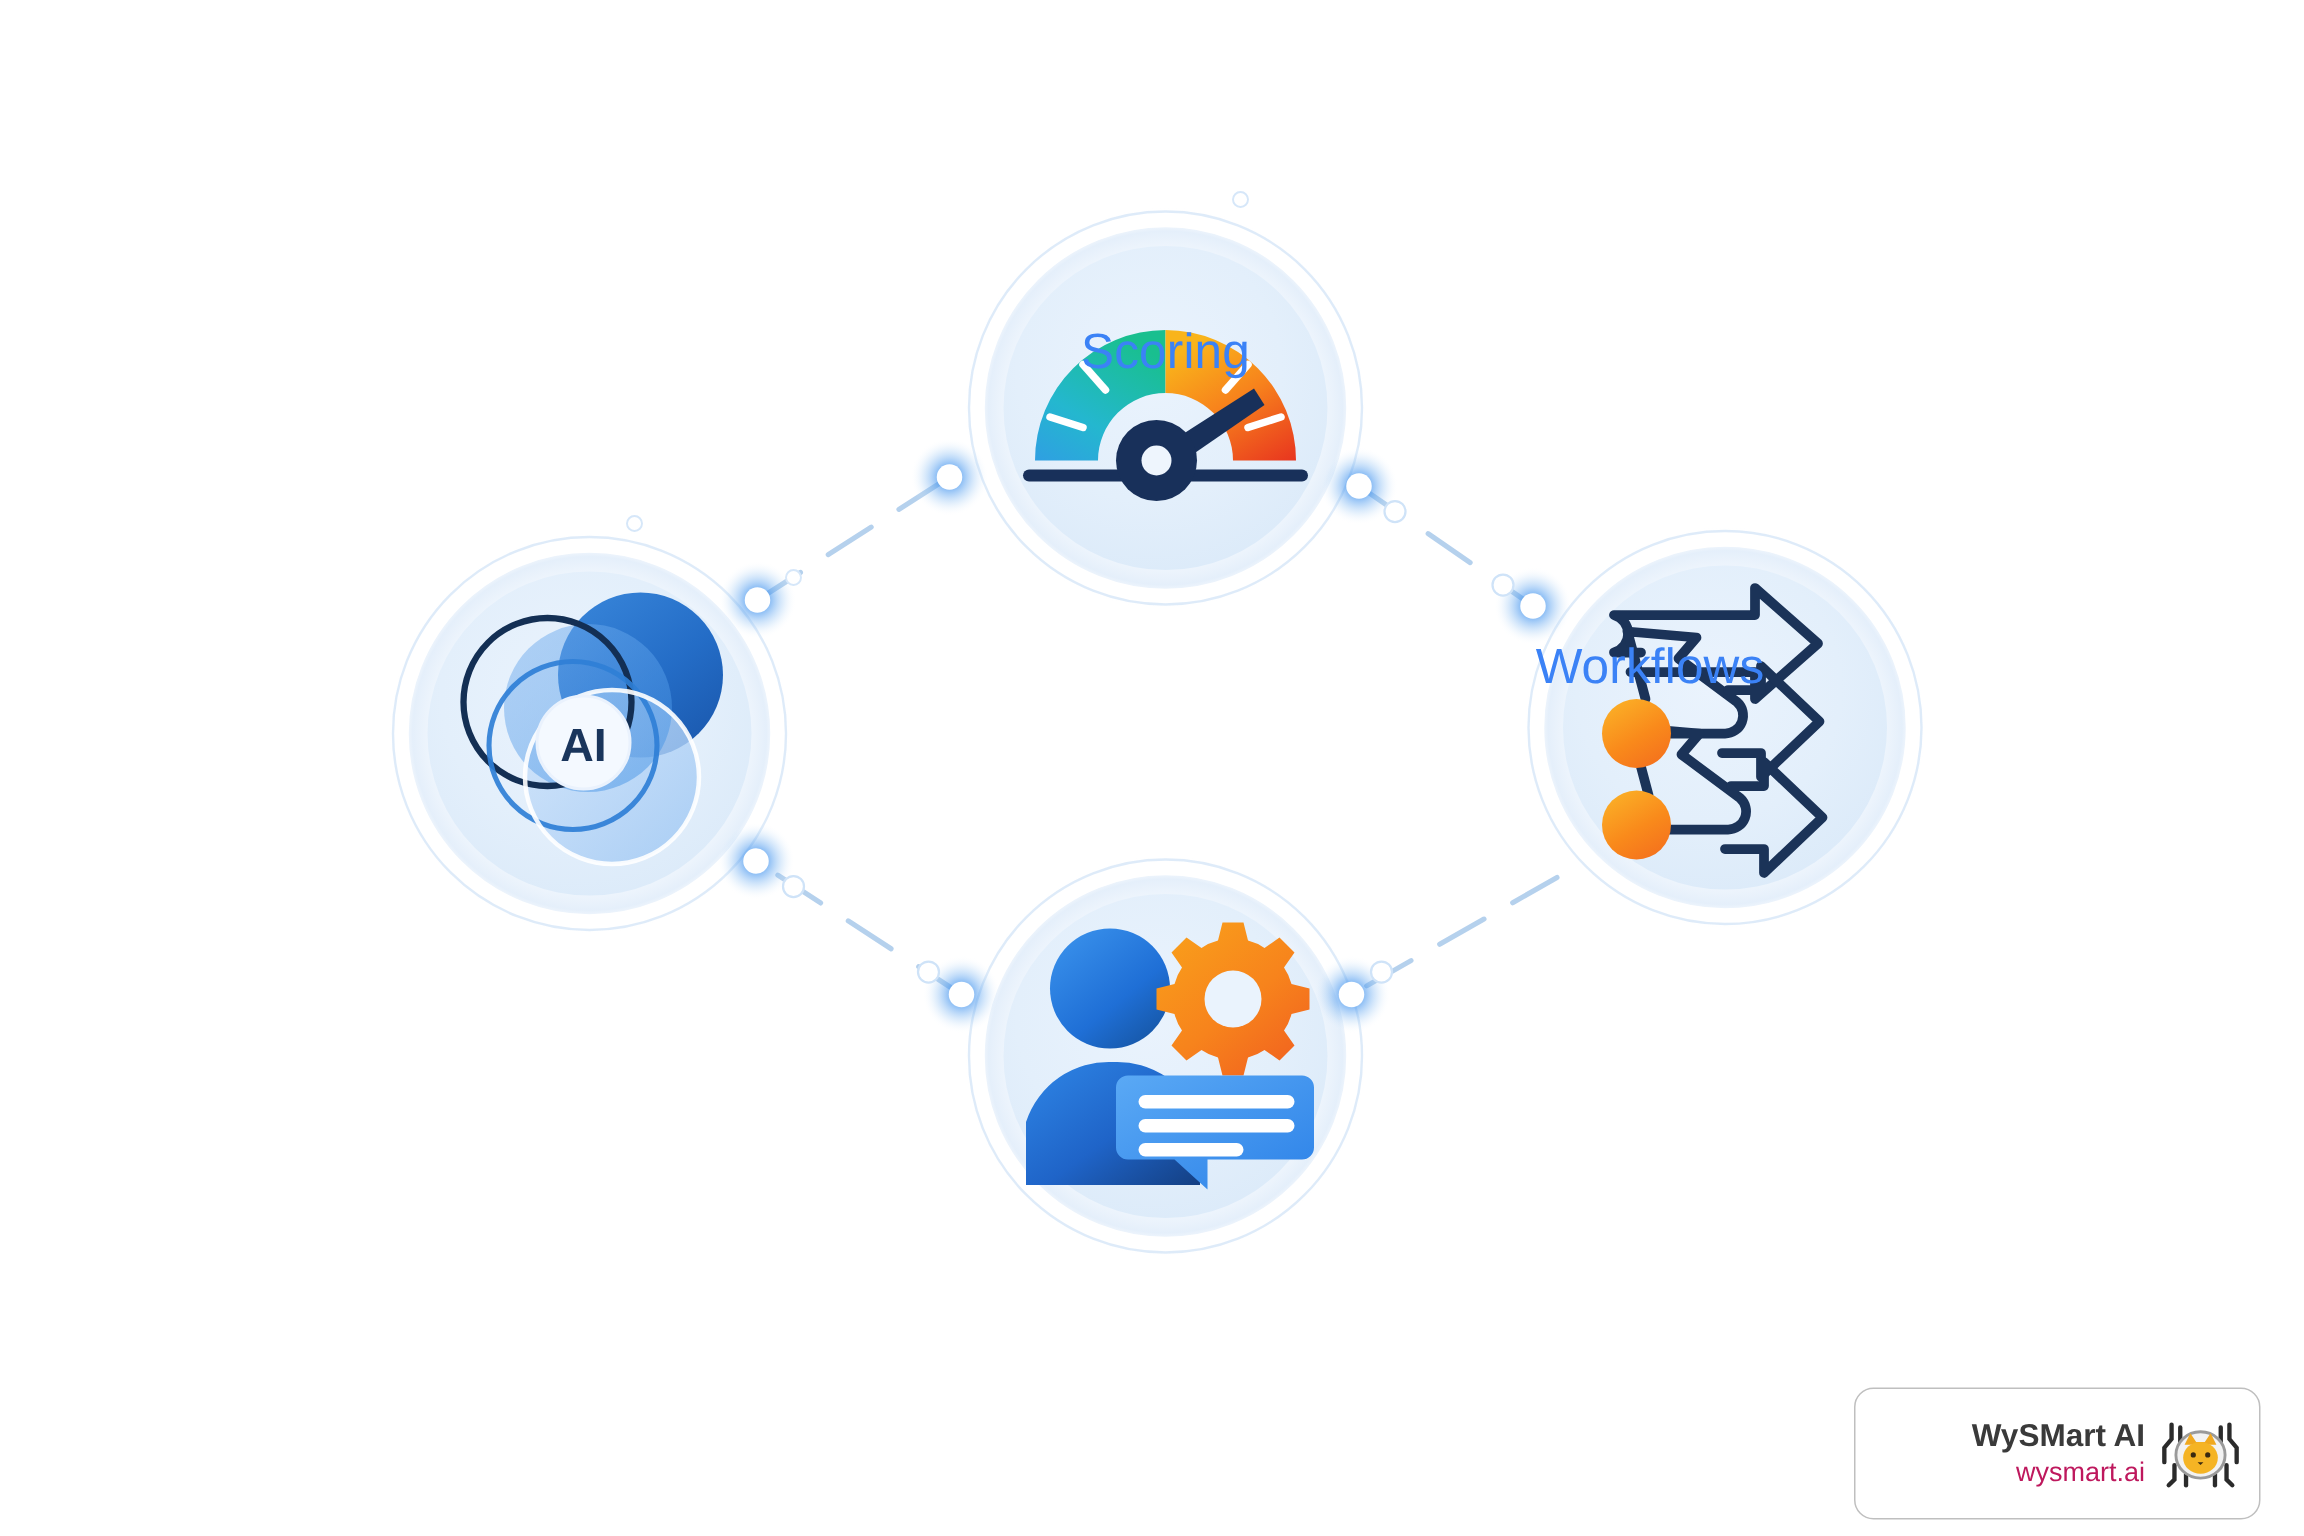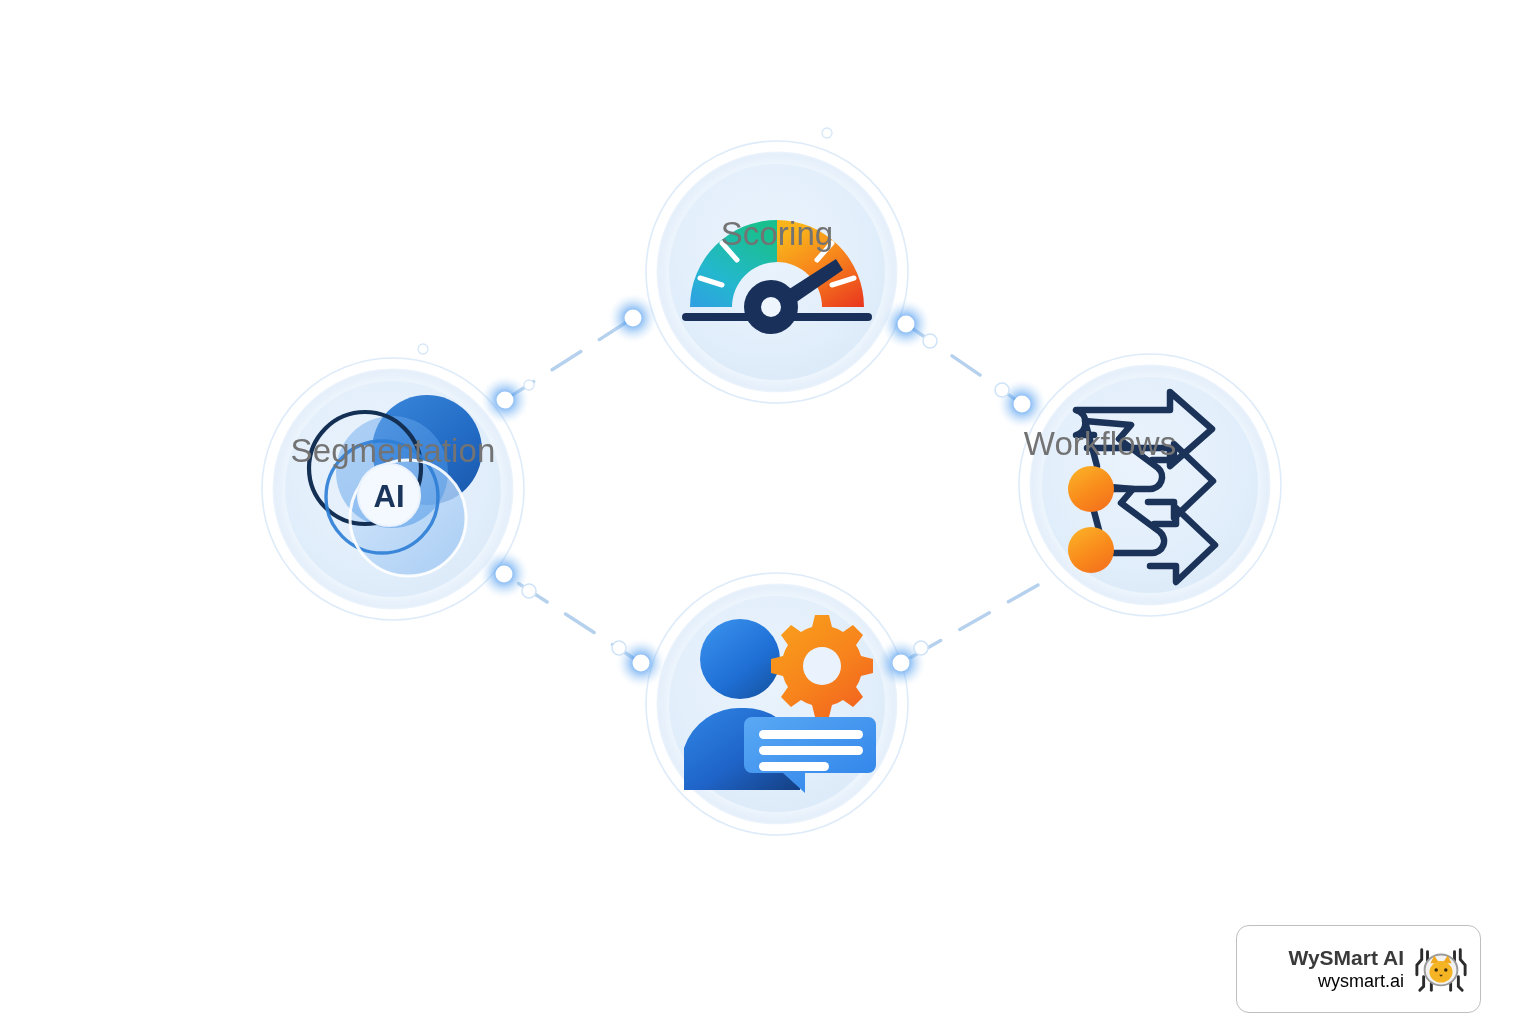--- a/index.html
+++ b/index.html
@@ -25,31 +25,31 @@
     left: 0; top: 0;
     width: 1536px;
     height: 1024px;
   }
   .node-label {
     position: absolute;
     text-align: center;
     font-family: "Liberation Sans", sans-serif;
     font-size: 33px;
     font-weight: 400;
-    color: #737373;
+    color: #3b82f6;
     letter-spacing: 0.1px;
     white-space: nowrap;
     transform: translateX(-50%);
   }
   
   #watermark {
     position: absolute;
     left: 1236px;
     top: 925px;
-    width: 245px;
+    width: 271px;
     height: 88px;
     border: 1.5px solid #bfbfbf;
     border-radius: 13px;
     background: #ffffff;
     box-sizing: border-box;
     display: flex;
     align-items: center;
     justify-content: flex-end;
     padding-right: 10px;
     gap: 8px;
@@ -64,21 +64,21 @@
   #wm-title {
     font-family: "Liberation Sans", sans-serif;
     font-size: 21px;
     font-weight: 700;
     color: #3a3a3a;
   }
   #wm-url {
     font-family: "Liberation Sans", sans-serif;
     font-size: 18px;
     font-weight: 400;
-    color: #000000;
+    color: #be185d;
     text-align: right;
   }
   #wm-mascot {
     width: 58px;
     height: 54px;
     flex: 0 0 auto;
   }
 </style>
 </head>
 <body>
@@ -332,21 +332,20 @@
       <circle cx="1002" cy="390" r="7" fill="#ffffff" stroke="#cfe3f8" stroke-width="1.5"></circle>
       <circle cx="529" cy="591" r="7" fill="#ffffff" stroke="#cfe3f8" stroke-width="1.5"></circle>
       <circle cx="619" cy="648" r="7" fill="#ffffff" stroke="#cfe3f8" stroke-width="1.5"></circle>
       <circle cx="921" cy="648" r="7" fill="#ffffff" stroke="#cfe3f8" stroke-width="1.5"></circle>
       <circle cx="529" cy="385" r="5" fill="#ffffff" stroke="#d6e7f9" stroke-width="1.3"></circle>
       <circle cx="827" cy="133" r="5" fill="#ffffff" stroke="#d6e7f9" stroke-width="1.3"></circle>
       <circle cx="423" cy="349" r="5" fill="#ffffff" stroke="#d6e7f9" stroke-width="1.3"></circle>
     </g>
   </svg>
 
-  <div class="node-label" style="left:393px; top:432px;">Segmentation</div>
 
   <div class="node-label" style="left:777px; top:215px;">Scoring</div>
 
   <div class="node-label" style="left:1100px; top:425px;">Workflows</div>
 
 
   <div id="watermark">
     <div id="wm-text">
       <div id="wm-title">WySMart AI</div>
       <div id="wm-url">wysmart.ai</div>

